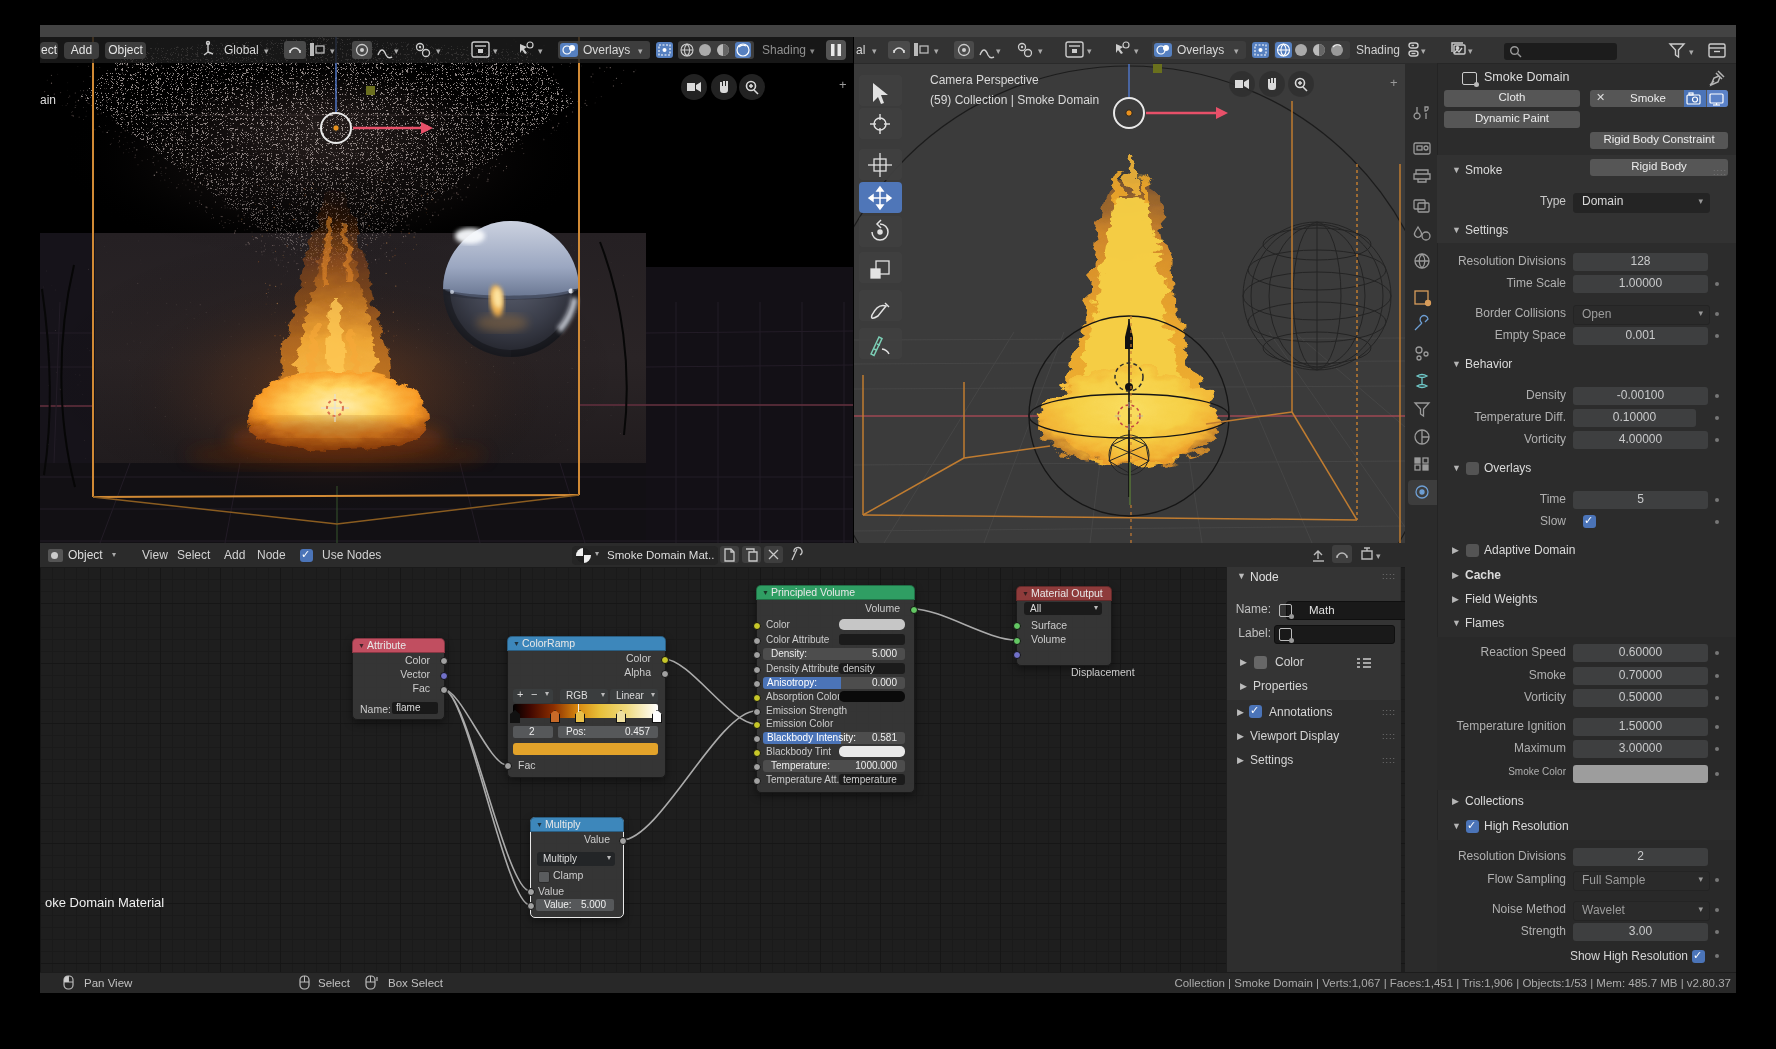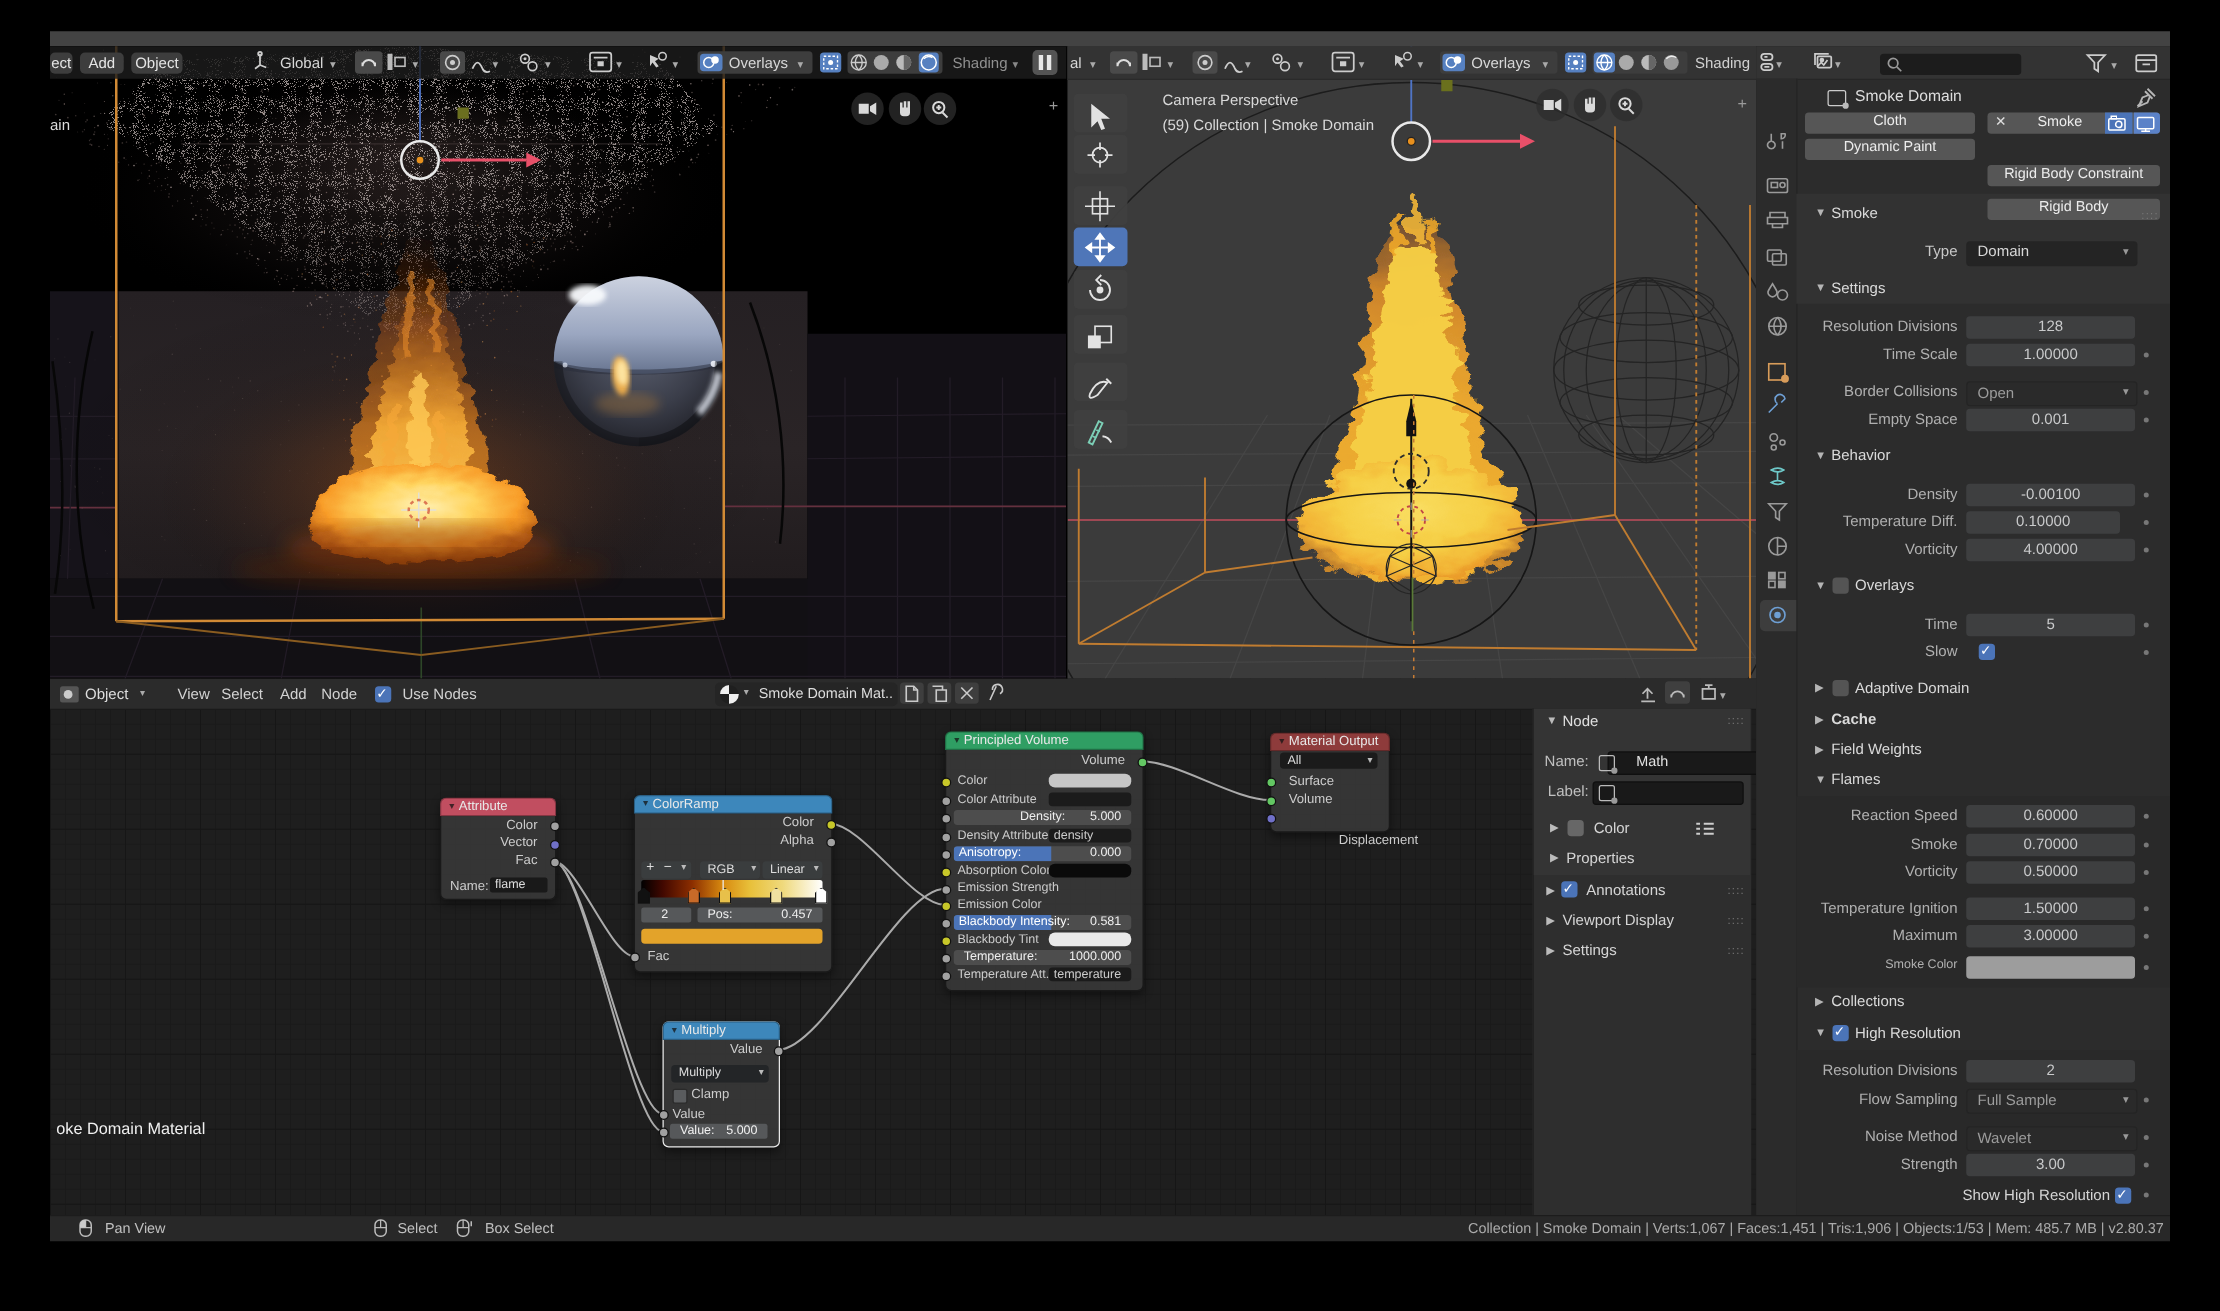--- a/index.html
+++ b/index.html
@@ -2376,21 +2376,21 @@
       <span style="position:absolute;left:14px;top:0px;font-size:10.5px;color:#e8e8e8;line-height:13px;">Principled Volume</span>
       <span style="position:absolute;left:5px;top:0px;font-size:7px;color:rgba(20,20,20,0.75);line-height:13px;">▼</span>
     </div>
   </div>
 <span class="t" style="right:876px;top:602px;font-size:10.5px;color:#ccc;">Volume</span>
 <span class="t" style="left:766px;top:619px;font-size:10px;color:#ccc;">Color</span>
 <div class="a" style="left:839px;top:619px;width:66px;height:11px;background:#c6c6c6;border-radius:5px;"></div>
 <span class="t" style="left:766px;top:634px;font-size:10px;color:#ccc;">Color Attribute</span>
 <div class="a" style="left:839px;top:634px;width:66px;height:11px;background:#1b1b1b;border-radius:3px;"></div>
 <div class="a" style="left:763px;top:648px;width:142px;height:12px;background:#4d4d4d;border-radius:3px;">
-    <span class="t" style="left:8px;top:0;font-size:10px;color:#eee;line-height:12px;margin-left:45px;">Density:</span>
+    <span class="t" style="left:8px;top:0;font-size:10px;color:#eee;line-height:12px;">Density:</span>
     <span class="t" style="right:8px;top:0;font-size:10px;color:#eee;line-height:12px;">5.000</span>
   </div>
 <span class="t" style="left:766px;top:663px;font-size:10px;color:#ccc;">Density Attribute</span>
 <div class="a" style="left:839px;top:663px;width:66px;height:11px;background:#1b1b1b;border-radius:3px;">
     <span class="t" style="left:4px;top:0;font-size:10px;color:#ccc;line-height:11px;">density</span>
   </div>
 <div class="a" style="left:763px;top:677px;width:142px;height:12px;background:#4d4d4d;border-radius:3px;overflow:hidden;">
     <div class="a" style="left:0;top:0;width:78px;height:12px;background:#4b74b8;"></div>
     <span class="t" style="left:4px;top:0;font-size:10px;color:#fff;line-height:12px;">Anisotropy:</span>
     <span class="t" style="right:8px;top:0;font-size:10px;color:#eee;line-height:12px;">0.000</span>

